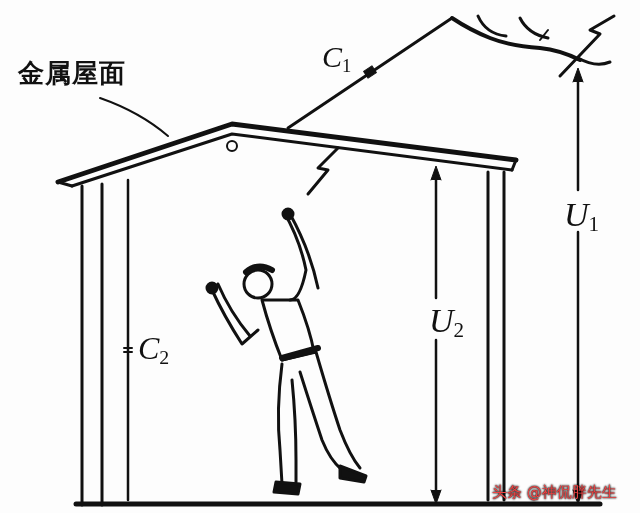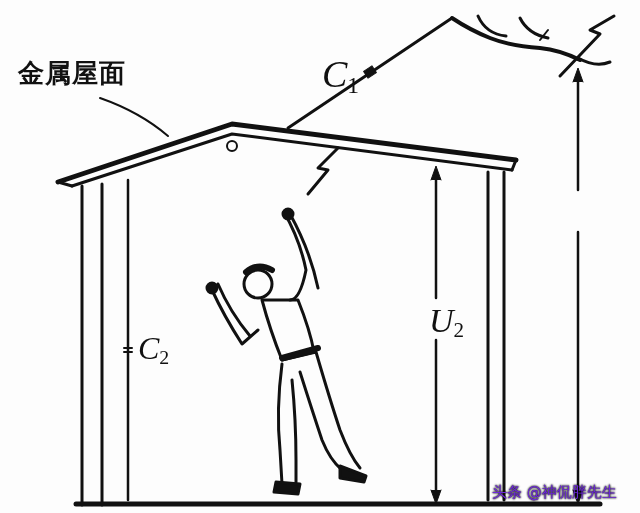--- a/index.html
+++ b/index.html
@@ -1,20 +1,20 @@
 <!DOCTYPE html>
 <html><head>
 <meta charset="utf-8">
 <style>
   html, body { margin: 0; padding: 0; background: #ffffff; }
   #stage { position: relative; width: 640px; height: 513px; overflow: hidden; background: #fdfdfd; }
   svg { position: absolute; left: 0; top: 0; }
   .lbl { position: absolute; color: #111; font-family: "Liberation Serif", "DejaVu Serif", serif; font-style: italic; }
   .cn { position: absolute; color: #111; font-family: "DejaVu Sans", sans-serif; font-weight: bold; font-size: 26px; letter-spacing: 1px; }
-  .wm { position: absolute; color: #6d28d9; font-family: "DejaVu Sans", sans-serif; font-size: 15px; text-shadow: 0 0 2px #000, 0 0 2px #000; }
+  .wm { position: absolute; color: #ef4444; font-family: "DejaVu Sans", sans-serif; font-size: 15px; text-shadow: 0 0 2px #000, 0 0 2px #000; }
   sub { font-size: 0.62em; font-style: normal; vertical-align: -0.25em; }
 </style>
 </head>
 <body>
 
 <div id="stage">
   <svg width="640" height="513" viewBox="0 0 640 513">
     <g stroke="#111" fill="none" stroke-linecap="round" stroke-linejoin="round">
 
       <g>
@@ -85,21 +85,22 @@
         <path d="M276 482 L300 484 L298 494 L274 492 Z" fill="#111"></path>
         <circle cx="288" cy="214" r="5" fill="#111"></circle>
         <circle cx="212" cy="288" r="5" fill="#111"></circle>
         <path d="M282 358 L318 348" stroke-width="6"></path>
       </g>
     </g>
   </svg>
 
   <div class="cn" style="left:18px; top:56px;">金属屋面</div>
 
-  <div class="lbl" style="left:322px; top:52px; font-size:38px;text-align:right;"><span>C</span><sub>1</sub></div>
+  <div class="lbl" style="left:322px; top:40px; font-size:30px;text-align:right;"><span>C</span><sub>1</sub></div>
 
   <div class="lbl" style="left:138px; top:330px; font-size:32px;"><span>C</span><sub>2</sub></div>
 
+  <div class="lbl" style="left:564px; top:196px; font-size:34px;"><span>U</span><sub>1</sub></div>
 
   <div class="lbl" style="left:429px; top:302px; font-size:34px;"><span>U</span><sub>2</sub></div>
 
   <div class="wm" style="left:492px; top:483px;">头条 @神侃胖先生</div>
 </div>
 
 </body></html>

